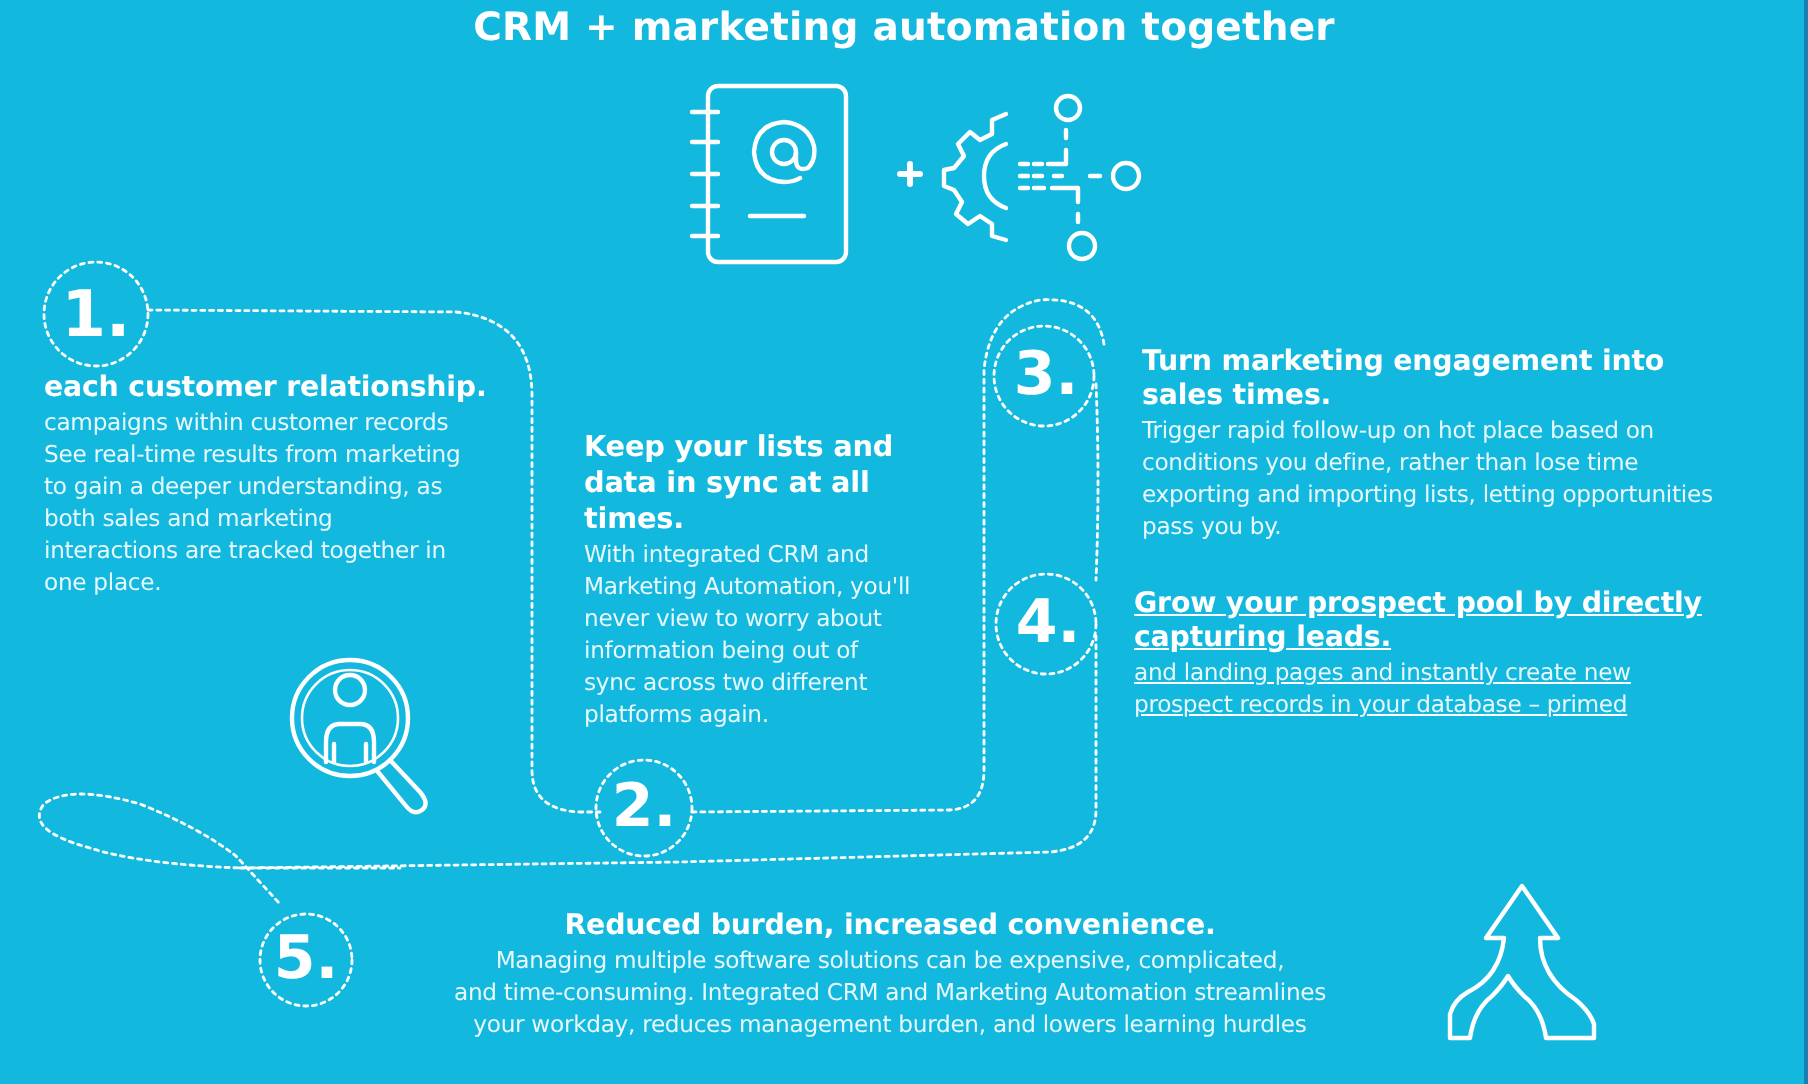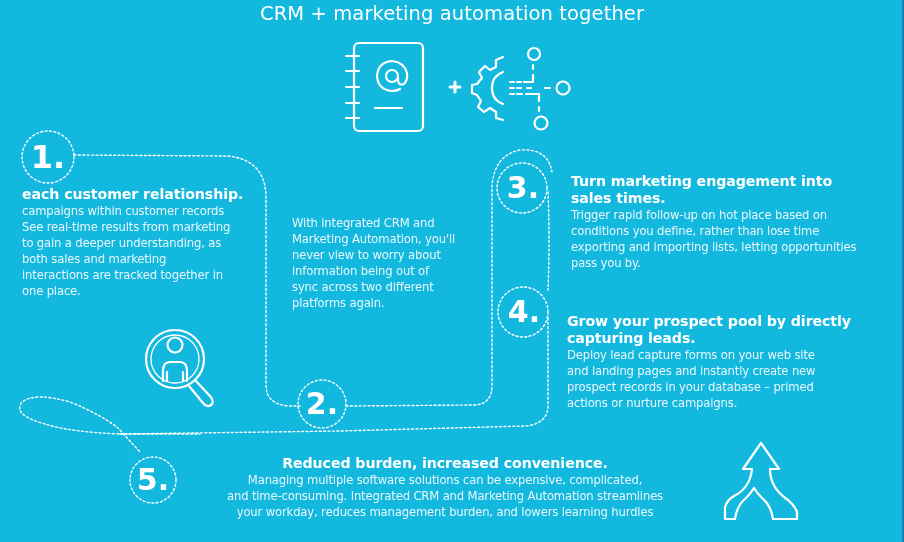--- a/index.html
+++ b/index.html
@@ -6,21 +6,21 @@
     body {
       width: 904px; height: 542px; overflow: hidden;
       background: #13b8df;
       font-family: "DejaVu Sans", "Liberation Sans", sans-serif;
       color: #ffffff;
       position: relative;
     }
     .right-edge { position: absolute; right: 0; top: 0; width: 2px; height: 542px; background: #1a7fb0; }
     .title {
       position: absolute; left: 0; top: 1px; width: 904px; text-align: center;
-      font-weight: normal; font-size: 19.5px; letter-spacing: 0.1px; line-height: 26px;
+      font-weight: bold; font-size: 19.5px; letter-spacing: 0.1px; line-height: 26px;
     }
     svg.paths { position: absolute; left: 0; top: 0; }
     .block { position: absolute; }
     .heading { font-weight: bold; font-size: 14.2px; line-height: 17px; letter-spacing: -0.1px; }
     .body { font-size: 11.6px; line-height: 16px; color: #e8f8fd; letter-spacing: -0.15px; }
     .num {
       position: absolute; font-weight: bold; color: #fff;
       font-family: "DejaVu Sans", sans-serif; text-align: center;
     }
   </style>
@@ -117,20 +117,25 @@
     <div>campaigns within customer records</div>
     <div>See real-time results from marketing</div>
     <div>to gain a deeper understanding, as</div>
     <div>both sales and marketing</div>
     <div>interactions are tracked together in</div>
     <div>one place.</div>
   </div>
 </div>
 
 <div class="block" style="left:292px; top:215px; width:185px;">
+  <div class="heading" style="font-size:14.4px; line-height:18px;">
+    <div>Keep your lists and</div>
+    <div>data in sync at all</div>
+    <div>times.</div>
+  </div>
   <div class="body">
     <div>With integrated CRM and</div>
     <div>Marketing Automation, you'll</div>
     <div>never view to worry about</div>
     <div>information being out of</div>
     <div>sync across two different</div>
     <div>platforms again.</div>
   </div>
 </div>
 
@@ -140,30 +145,28 @@
     <div>sales times.</div>
   </div>
   <div class="body">
     <div>Trigger rapid follow-up on hot place based on</div>
     <div>conditions you define, rather than lose time</div>
     <div>exporting and importing lists, letting opportunities</div>
     <div>pass you by.</div>
   </div>
 </div>
 
-<div class="block" style="left:567px; top:313px; width:325px;">
+<div class="block" style="left:567px; top:294px; width:325px;text-decoration:underline;">
   <div class="heading">
     <div>Grow your prospect pool by directly</div>
     <div>capturing leads.</div>
   </div>
   <div class="body">
-    <div>Deploy lead capture forms on your web site</div>
     <div>and landing pages and instantly create new</div>
     <div>prospect records in your database – primed</div>
-    <div>actions or nurture campaigns.</div>
   </div>
 </div>
 
 <div class="block" style="left:190px; top:455px; width:510px;text-align:center;">
   <div class="heading">
     <div>Reduced burden, increased convenience.</div>
   </div>
   <div class="body">
     <div>Managing multiple software solutions can be expensive, complicated,</div>
     <div>and time-consuming.  Integrated CRM and Marketing Automation streamlines</div>

